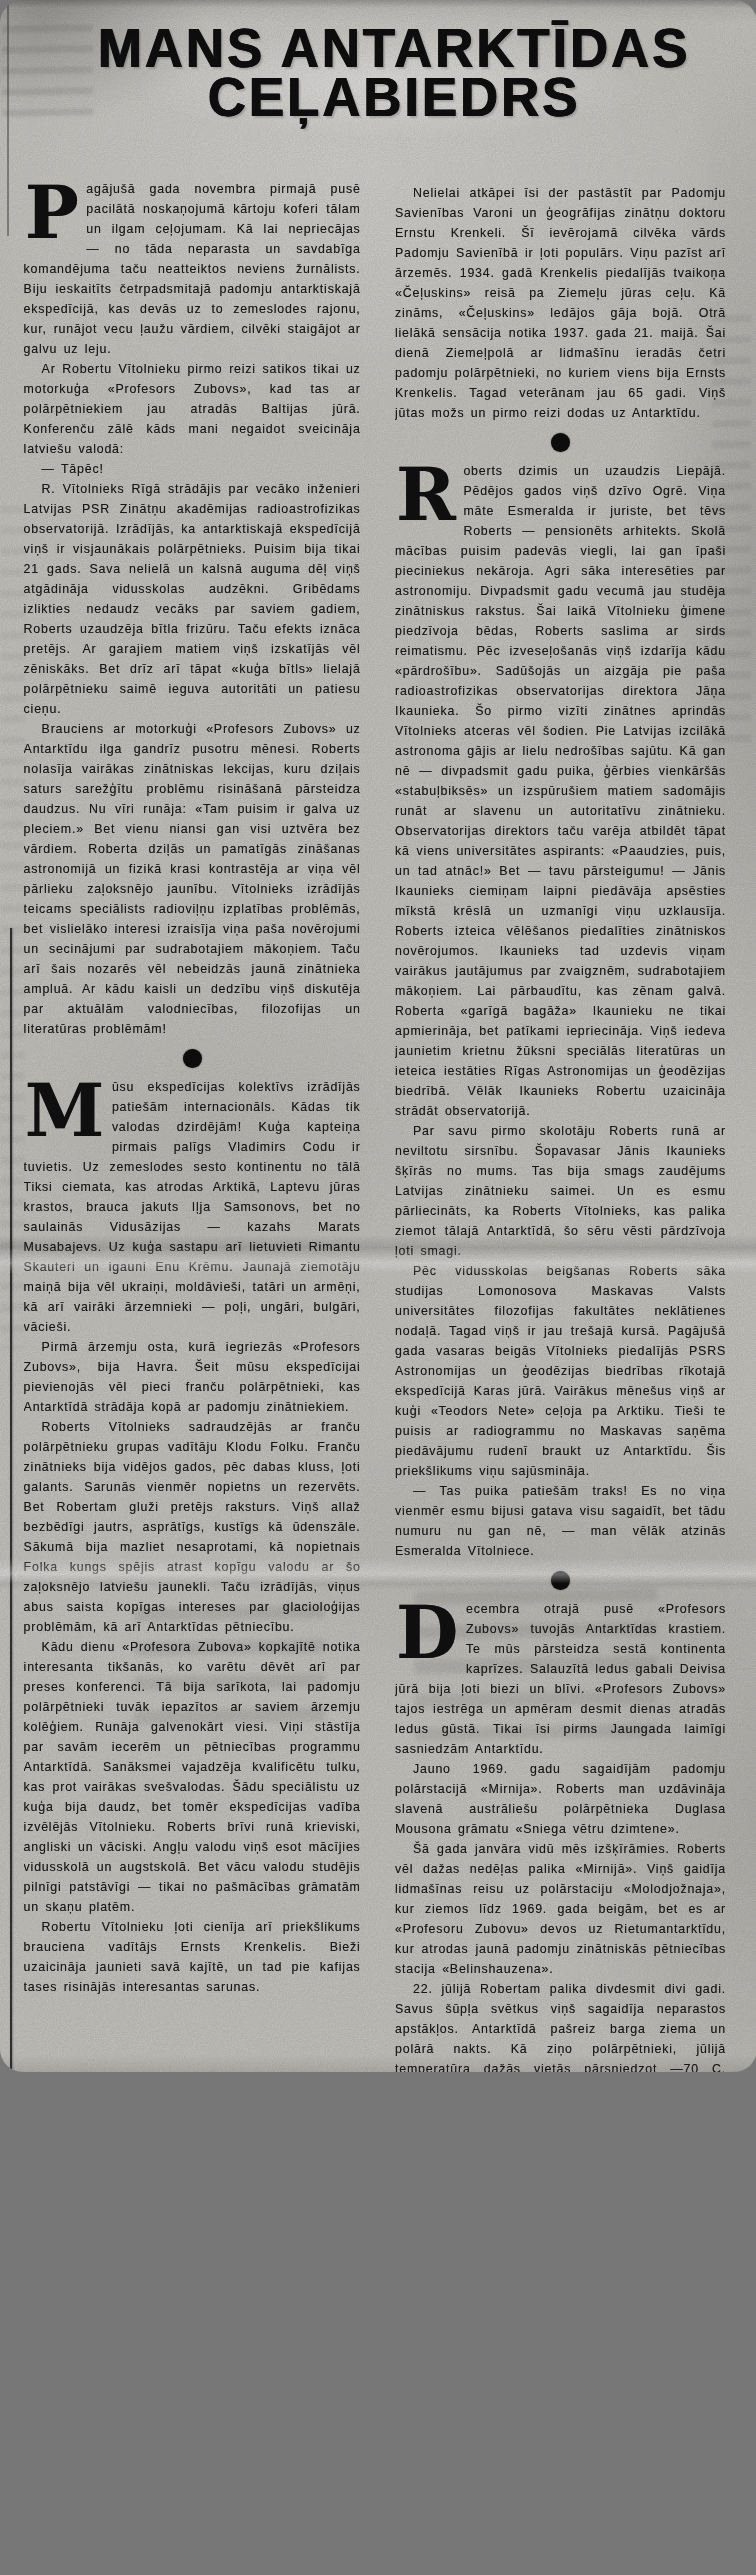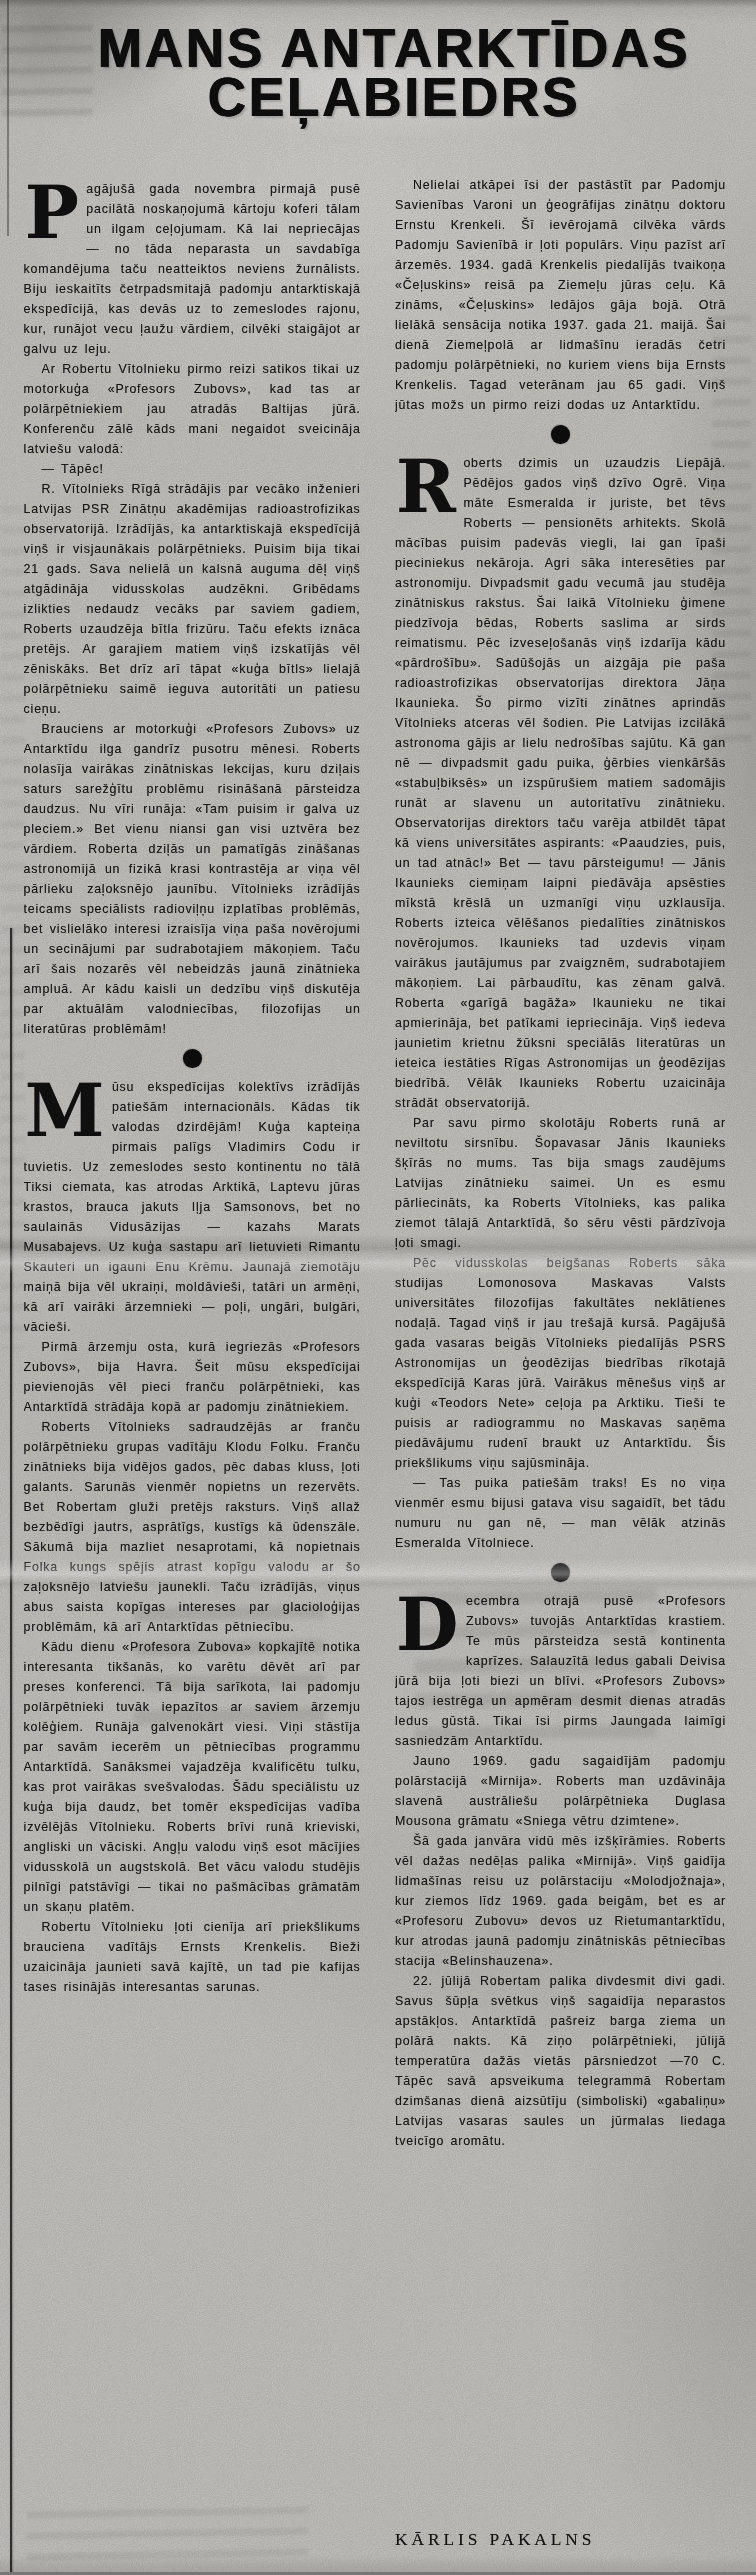--- a/index.html
+++ b/index.html
@@ -1,46 +1,47 @@
 <!DOCTYPE html>
 <html lang="lv" style="font-size:9px"><head>
 <meta charset="utf-8">
 <style>
   html,body{margin:0;padding:0;background:#777;}
   .page{
-    position:relative;width:757px;height:2572px;overflow:hidden;
+    position:relative;width:757px;height:2072px;overflow:hidden;
     background-color:#d3d1cc;
     background-image:
       radial-gradient(ellipse 365px 79px at 52% 84px, rgba(255,255,255,.55), transparent 70%),
       radial-gradient(ellipse 506px 337px at 45% 8%, rgba(255,255,255,.30), transparent 75%),
       radial-gradient(ellipse 236px 146px at 6% 1%, rgba(0,0,0,.20), transparent 70%),
       radial-gradient(ellipse 169px 787px at 100.5% 28%, rgba(0,0,0,.14), transparent 72%),
       radial-gradient(ellipse 281px 506px at 101% 88%, rgba(0,0,0,.10), transparent 75%),
       radial-gradient(ellipse 394px 281px at 30% 55%, rgba(0,0,0,.05), transparent 70%),
       radial-gradient(ellipse 450px 236px at 70% 75%, rgba(0,0,0,.06), transparent 75%),
       linear-gradient(180deg, rgba(0,0,0,.28) 0px, rgba(0,0,0,.06) 7.9px, transparent 23.6px),
       linear-gradient(0deg, rgba(0,0,0,.10) 0px, transparent 17px);
     font-family:"Liberation Sans", sans-serif;
     color:#1b1b1b;
+    border-radius:23px;
   }
   .grain{position:absolute;left:0;top:0;width:757px;height:2576px;pointer-events:none;}
   .title{
     position:absolute;left:62px;top:25px;width:663px;text-align:center;
     font-weight:700;font-size:53px;line-height:47px;letter-spacing:2.8px;
     color:#101010;
     text-shadow:1.1px 0 0 #141414, 0.6px 0.6px 0 #141414, 2.8px 2.2px 1.7px rgba(0,0,0,.16);
     transform:scale(1,1.04);
   }
   .col{
     position:absolute;font-size:12.4px;line-height:20px;
     letter-spacing:0.8px;word-spacing:2.2px;text-align:justify;
     hyphens:auto;overflow:hidden;
   }
   #col-left{left:23.6px;top:179px;width:337px;height:2389px;}
-  #col-right{left:395px;top:175px;width:331px;height:2344px;}
+  #col-right{left:395px;top:183px;width:331px;height:2344px;}
   .col p{margin:0;text-indent:18px;text-shadow:0 0 0.6px rgba(25,25,25,.45);}
   .col p.dc{text-indent:0;}
   .dropcap{
     float:left;font-family:"DejaVu Serif", serif;font-weight:700;
     font-size:72px;line-height:.80;margin:4.5px 6.7px 0 1.1px;color:#121212;
     text-shadow:0 0 0.6px rgba(0,0,0,.5);
   }
   .sep{
     width:19px;height:19px;border-radius:50%;background:#0f0f0f;
     margin:10px auto 9px auto;box-shadow:0 0 1.7px rgba(0,0,0,.55);

